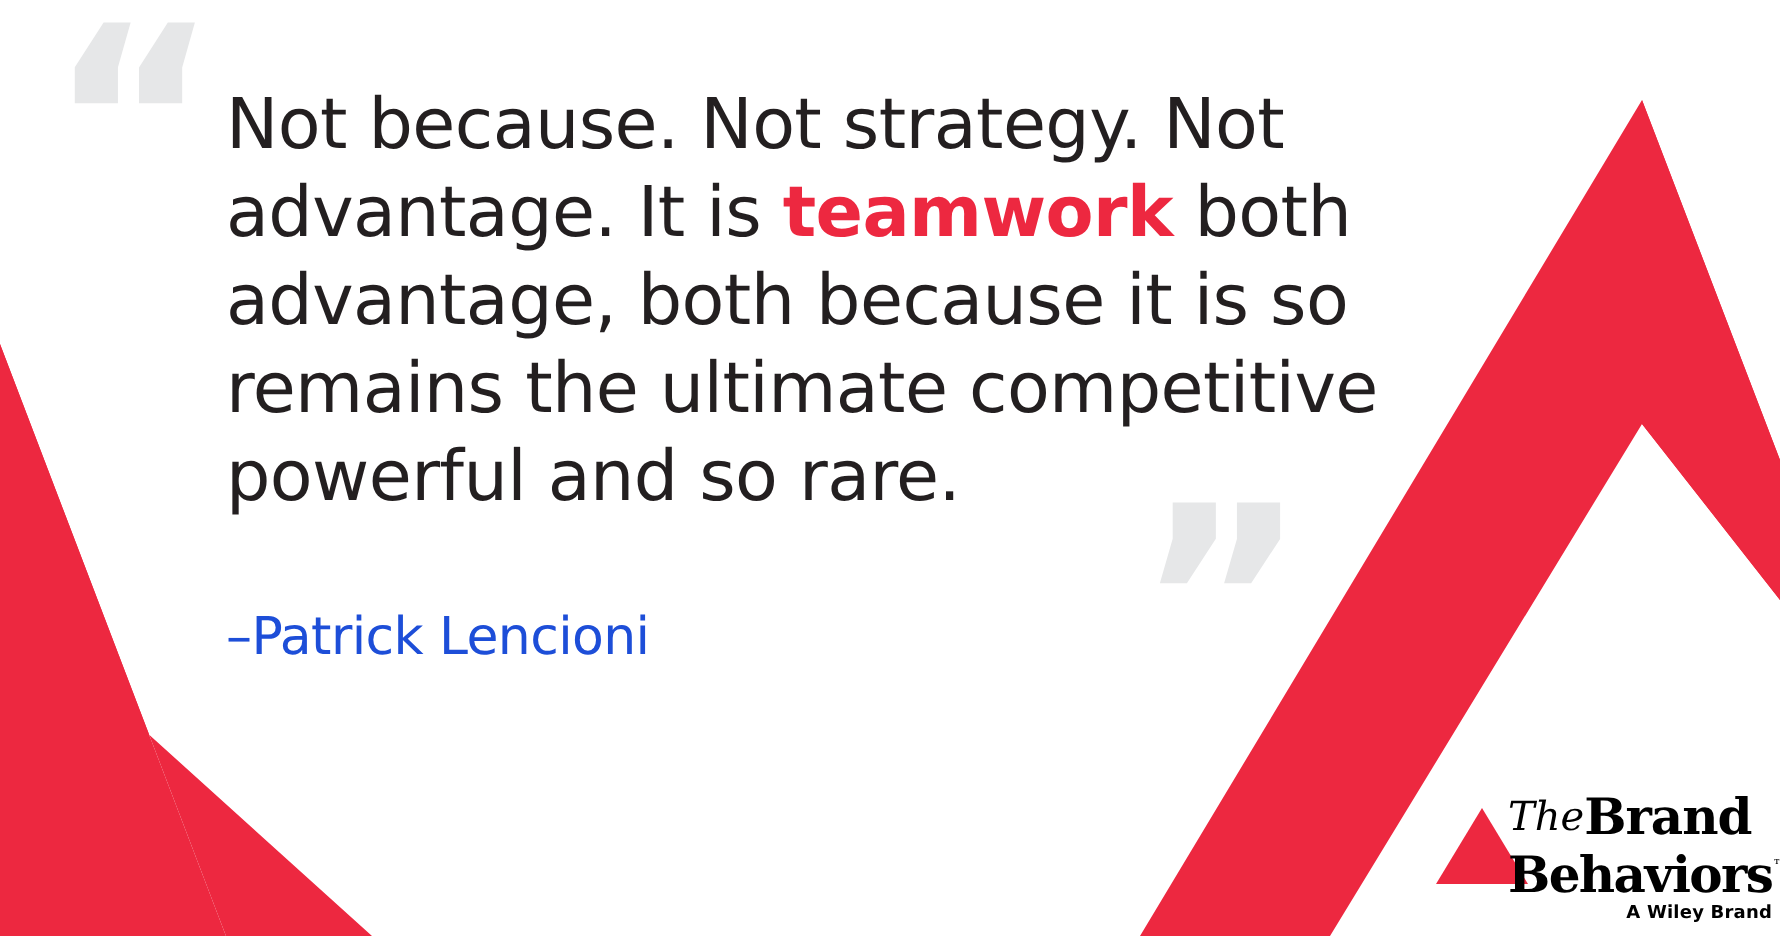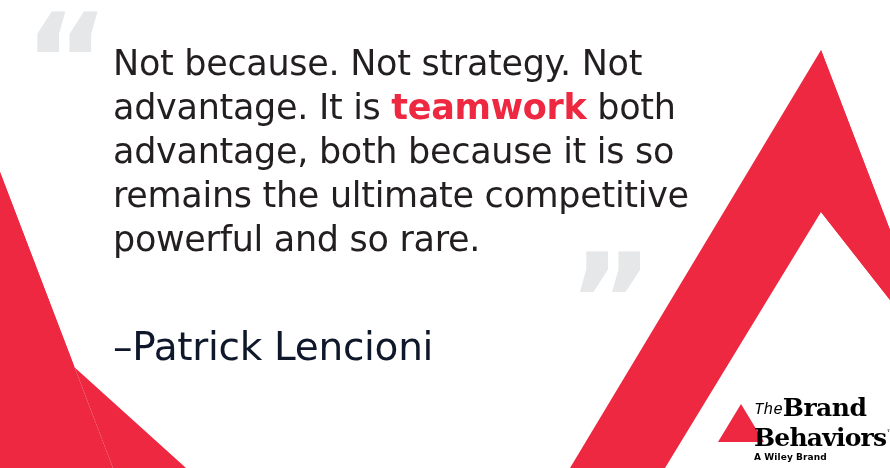--- a/index.html
+++ b/index.html
@@ -69,27 +69,26 @@
   .hl {
     color: #ed2840;
     font-weight: 700;
     text-align: right;
   }
 
   #attribution {
     position: absolute;
     left: 113px;
     top: 298px;
-    font-size: 39px;
+    font-size: 26px;
     line-height: 42px;
-    color: #0f172a;
+    color: #1d4ed8;
     font-weight: 400;
     letter-spacing: -0.3px;
     white-space: nowrap;
-    margin-top: 28px;
   }
 
   
   #logo {
     position: absolute;
     left: 718px;
     top: 396px;
     width: 168px;
     height: 58px;
   }
@@ -110,24 +109,23 @@
     width: 132px;
   }
   .logo-line1 {
     font-family: "DejaVu Serif", "Liberation Serif", serif;
     color: #000000;
     line-height: 24px;
     white-space: nowrap;
   }
   .logo-the {
     font-style: italic;
-    font-size: 16px;
+    font-size: 20px;
     font-weight: 400;
     vertical-align: 2px;
-    font-family: Liberation Mono, monospace;
   }
   .logo-five {
     font-size: 25px;
     font-weight: 700;
     letter-spacing: -0.5px;
   }
   .logo-line2 {
     font-family: "DejaVu Serif", "Liberation Serif", serif;
     font-size: 25px;
     font-weight: 700;
@@ -141,20 +139,21 @@
     font-size: 9px;
     vertical-align: 10px;
     font-weight: 400;
     letter-spacing: 0;
   }
   #logo-tagline {
     font-family: "DejaVu Sans", "Liberation Sans", sans-serif;
     font-size: 9px;
     font-weight: 700;
     color: #000000;
+    text-align: right;
     letter-spacing: 0.1px;
     margin-top: 2px;
     white-space: nowrap;
   }
 </style>
 </head>
 <body>
 
 <div id="card">
 

